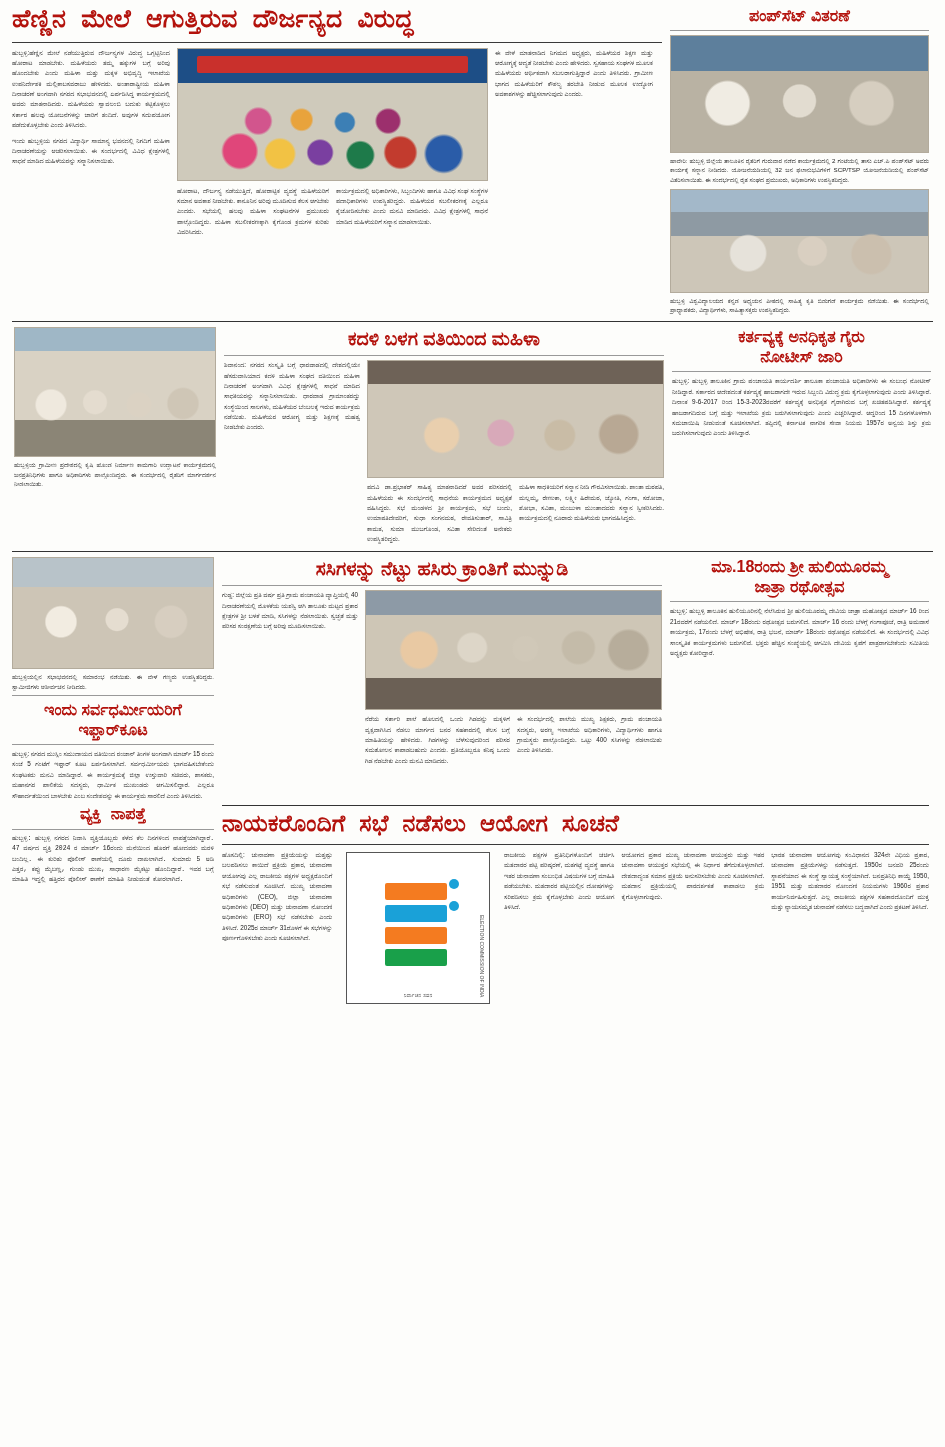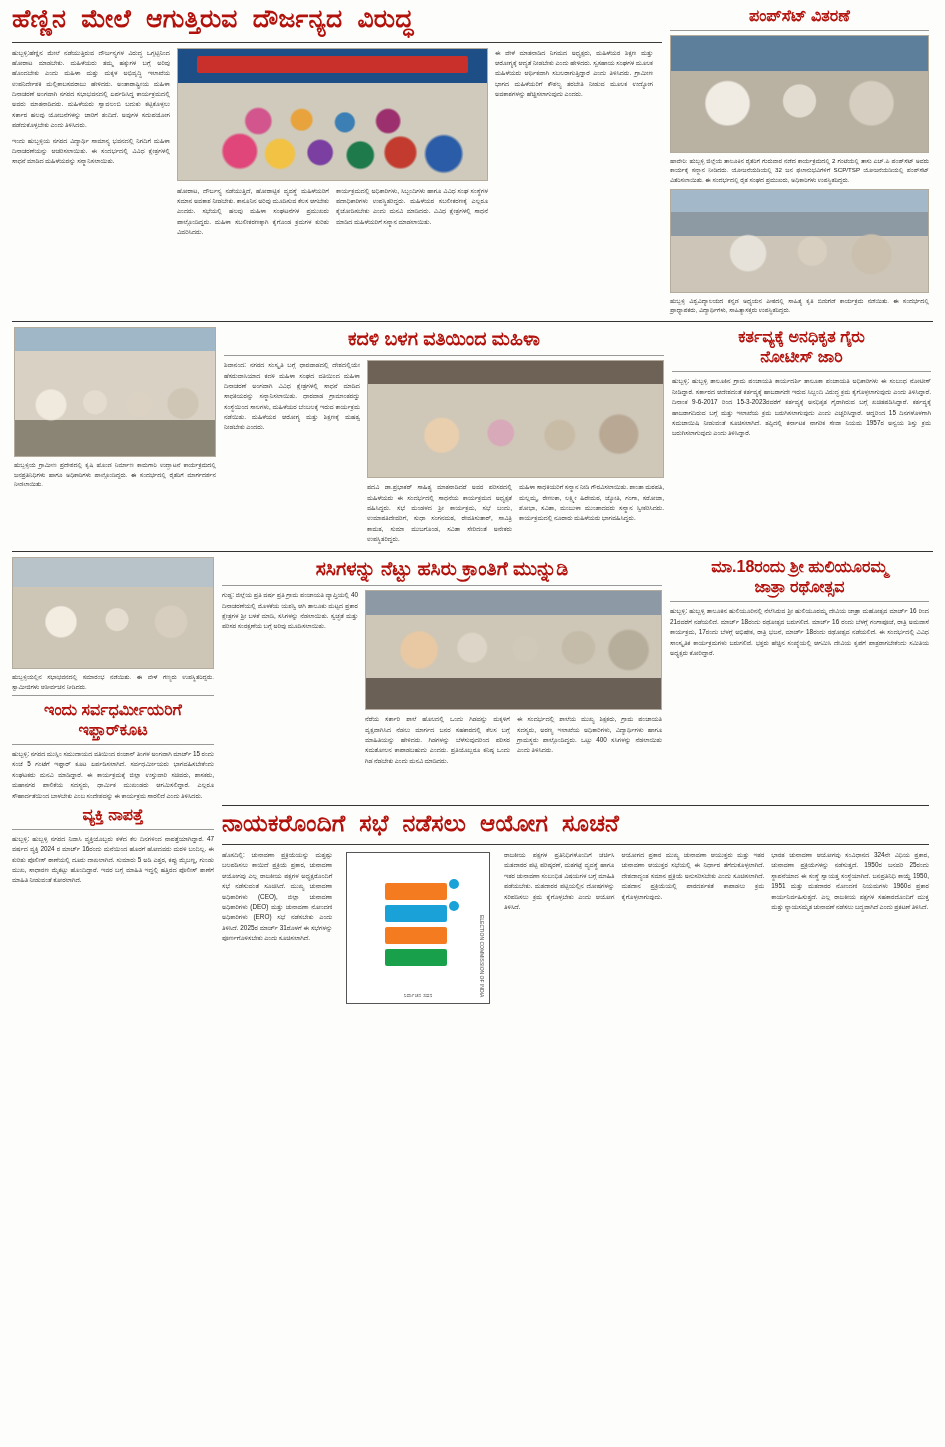--- a/index.html
+++ b/index.html
@@ -295,21 +295,21 @@
 
       <div style="width:259px;">
         <div class="hl col-head">ಮಾ.18ರಂದು ಶ್ರೀ ಹುಲಿಯೂರಮ್ಮ</div>
         <div class="hl col-head">ಜಾತ್ರಾ ರಥೋತ್ಸವ</div>
         <div class="thin-rule"></div>
         <div class="body-text">ಹುಬ್ಬಳ್ಳಿ: ಹುಬ್ಬಳ್ಳಿ ತಾಲೂಕಿನ ಹುಲಿಯೂರಿನಲ್ಲಿ ನೆಲೆಸಿರುವ ಶ್ರೀ ಹುಲಿಯೂರಮ್ಮ ದೇವಿಯ ಜಾತ್ರಾ ಮಹೋತ್ಸವ ಮಾರ್ಚ್ 16 ರಿಂದ 21ರವರೆಗೆ ನಡೆಯಲಿದೆ. ಮಾರ್ಚ್ 18ರಂದು ರಥೋತ್ಸವ ಜರುಗಲಿದೆ. ಮಾರ್ಚ್ 16 ರಂದು ಬೆಳಗ್ಗೆ ಗಂಗಾಪೂಜೆ, ರಾತ್ರಿ ಅಮವಾಸೆ ಕಾರ್ಯಕ್ರಮ, 17ರಂದು ಬೆಳಗ್ಗೆ ಅಭಿಷೇಕ, ರಾತ್ರಿ ಭಜನೆ, ಮಾರ್ಚ್ 18ರಂದು ರಥೋತ್ಸವ ನಡೆಯಲಿದೆ. ಈ ಸಂದರ್ಭದಲ್ಲಿ ವಿವಿಧ ಸಾಂಸ್ಕೃತಿಕ ಕಾರ್ಯಕ್ರಮಗಳು ಜರುಗಲಿವೆ. ಭಕ್ತರು ಹೆಚ್ಚಿನ ಸಂಖ್ಯೆಯಲ್ಲಿ ಆಗಮಿಸಿ ದೇವಿಯ ಕೃಪೆಗೆ ಪಾತ್ರರಾಗಬೇಕೆಂದು ಸಮಿತಿಯ ಅಧ್ಯಕ್ಷರು ಕೋರಿದ್ದಾರೆ.</div>
       </div>
     </div>
 
     <div style="display:flex;gap:8px;margin-top:4px;">
-      <div style="width:202px;">
+      <div style="width:202px;font-family:Liberation Mono, monospace;">
         <div class="hl col-head">ವ್ಯಕ್ತಿ ನಾಪತ್ತೆ</div>
         <div class="thin-rule"></div>
         <div class="body-text">ಹುಬ್ಬಳ್ಳಿ: ಹುಬ್ಬಳ್ಳಿ ನಗರದ ನಿವಾಸಿ ವ್ಯಕ್ತಿಯೊಬ್ಬರು ಕಳೆದ ಕೆಲ ದಿನಗಳಿಂದ ನಾಪತ್ತೆಯಾಗಿದ್ದಾರೆ. 47 ವರ್ಷದ ವ್ಯಕ್ತಿ 2024 ರ ಮಾರ್ಚ್ 16ರಂದು ಮನೆಯಿಂದ ಹೊರಗೆ ಹೋದವರು ಮರಳಿ ಬಂದಿಲ್ಲ. ಈ ಕುರಿತು ಪೊಲೀಸ್ ಠಾಣೆಯಲ್ಲಿ ದೂರು ದಾಖಲಾಗಿದೆ. ಸುಮಾರು 5 ಅಡಿ ಎತ್ತರ, ಕಪ್ಪು ಮೈಬಣ್ಣ, ಗುಂಡು ಮುಖ, ಸಾಧಾರಣ ಮೈಕಟ್ಟು ಹೊಂದಿದ್ದಾರೆ. ಇವರ ಬಗ್ಗೆ ಮಾಹಿತಿ ಇದ್ದಲ್ಲಿ ಹತ್ತಿರದ ಪೊಲೀಸ್ ಠಾಣೆಗೆ ಮಾಹಿತಿ ನೀಡುವಂತೆ ಕೋರಲಾಗಿದೆ.</div>
       </div>
 
       <div style="width:707px;">
         <div class="section-rule" style="margin-top:0;"></div>
         <div class="hl headline-main" style="font-size:23px;margin-top:2px;">ನಾಯಕರೊಂದಿಗೆ ಸಭೆ ನಡೆಸಲು ಆಯೋಗ ಸೂಚನೆ</div>
         <div class="rule"></div>
 

